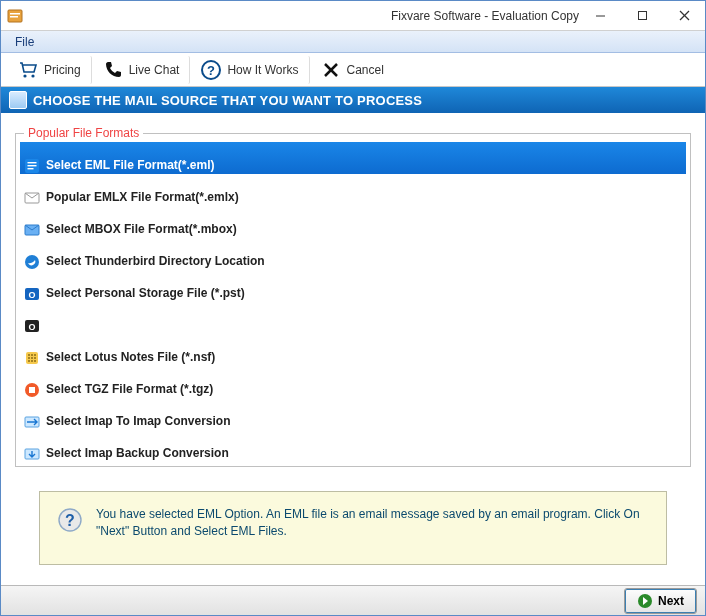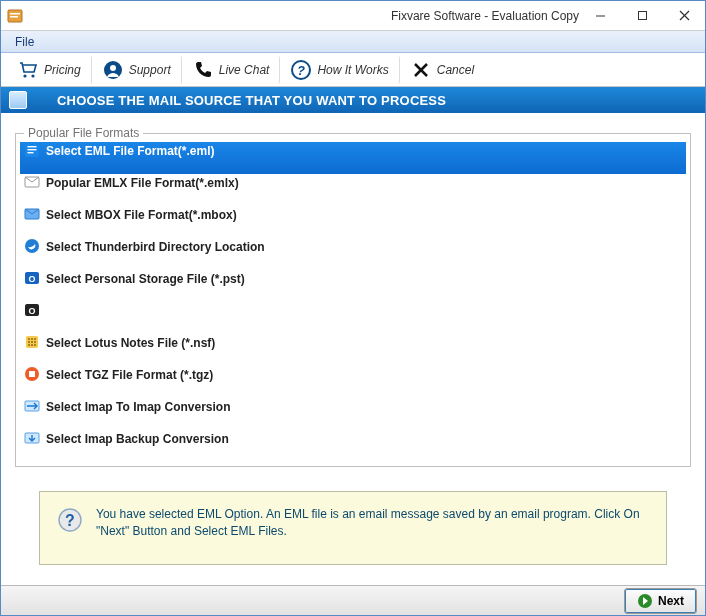--- a/index.html
+++ b/index.html
@@ -8,33 +8,33 @@
   .titlebar { height: 30px; background: #fff; display: flex; align-items: center; padding: 0 0 0 6px; border-bottom: 1px solid #d0d0d0; }
   .titlebar-icon { width: 16px; height: 16px; margin-right: 6px; display: inline-block; }
   .titlebar-text { font-size: 12px; color: #333; flex: 1; text-align: right; }
   .titlebar-ctrls { display: flex; height: 100%; }
   .titlebar-ctrls div { width: 42px; display: flex; align-items: center; justify-content: center; color: #333; font-family: Arial; cursor: default; }
   
   .menubar { height: 22px; background: linear-gradient(#eaf1fb,#d4e3f6); border-bottom: 1px solid #a3bde3; display: flex; align-items: center; padding-left: 6px; }
   .menubar-item { color: #1a3e7a; font-size: 12px; padding: 2px 8px; cursor: default; }
   
   .toolbar { height: 34px; background: #fff; border-bottom: 1px solid #c7c7c7; display: flex; align-items: center; padding-left: 6px; }
-  .toolbar-btn { display: flex; align-items: center; padding: 2px 10px; height: 28px; border-radius: 2px; cursor: default; border-right: 1px solid #ddd; font-style: italic; }
+  .toolbar-btn { display: flex; align-items: center; padding: 2px 10px; height: 28px; border-radius: 2px; cursor: default; border-right: 1px solid #ddd; }
   .toolbar-btn:last-child { border-right: none; }
   .toolbar-icon { width: 22px; height: 22px; margin-right: 5px; display:inline-flex; align-items:center; justify-content:center;}
   .toolbar-label { font-size: 12px; color: #333; }
   
-  .section-header { height: 26px; background: linear-gradient(#1f88d9,#0f64b4); display: flex; align-items: center; padding-left: 8px; color: #fff; font-weight: bold; font-size: 13px; letter-spacing: 0.2px; gap: 24px; }
+  .section-header { height: 26px; background: linear-gradient(#1f88d9,#0f64b4); display: flex; align-items: center; padding-left: 8px; color: #fff; font-weight: bold; font-size: 13px; letter-spacing: 0.2px; }
   .section-header-icon { width:18px; height:18px; margin-right:6px; background: linear-gradient(#d9ecff,#9ccaf3); border:1px solid #fff; border-radius:2px;}
   
   .content { padding: 12px 14px; }
   .groupbox { border: 1px solid #c0c0c0; padding: 8px 4px 4px 4px; position: relative; margin-top: 8px; }
-  .groupbox-legend { position: absolute; top: -8px; left: 8px; background: #fff; padding: 0 4px; font-size: 12px; color: #737373; text-align: right; }
+  .groupbox-legend { position: absolute; top: -8px; left: 8px; background: #fff; padding: 0 4px; font-size: 12px; color: #ef4444; text-align: right; }
   .format-list { list-style: none; }
-  .format-item { display: flex; align-items: flex-end; height: 20px; padding: 16px 4px; font-size: 12px; font-weight: bold; color: #222; cursor: default; }
+  .format-item { display: flex; align-items: flex-start; height: 20px; padding: 16px 4px; font-size: 12px; font-weight: bold; color: #222; cursor: default; }
   .format-item.selected { background: linear-gradient(#1a86e8,#0d6bd0); color: #fff; }
   .format-icon { width: 16px; height: 16px; margin-right: 6px; display:inline-flex; align-items:center; justify-content:center; }
   
   .infobox { margin: 24px 24px 0 24px; background: #fbfadd; border: 1px solid #bdbda3; padding: 14px 18px; display: flex; align-items: flex-start; min-height: 74px; }
   .info-icon { width: 24px; height: 24px; margin-right: 14px; margin-top: 2px; flex-shrink:0;}
   .info-text { font-size: 12px; color: #0c4a6e; line-height: 1.45; }
   
   .footer { position: absolute; bottom: 0; left: 0; right: 0; height: 30px; background: linear-gradient(#f5f5f5,#e2e2e2); border-top: 1px solid #b9b9b9; display: flex; align-items: center; justify-content: flex-end; padding-right: 8px; gap: 8px; }
   .footer-btn { display: flex; align-items: center; height: 22px; padding: 12px 12px; background: linear-gradient(#fdfdfd,#e4e4e4); border: 1px solid #9a9a9a; border-radius: 3px; font-size: 12px; cursor: default; }
   .footer-btn.primary { font-weight: bold; box-shadow: 0 0 0 1px #3c7fb1 inset; }
@@ -84,30 +84,20 @@
           <path d="M3 4h2l2 9h10l2-7H6" fill="none" stroke="#0a4b8a" stroke-width="1.6"></path>
           <circle cx="8" cy="17" r="1.6" fill="#0a4b8a"></circle>
           <circle cx="16" cy="17" r="1.6" fill="#0a4b8a"></circle>
         </svg>
       </span>
     <span class="toolbar-label">Pricing</span>
   </div>
   <div class="toolbar-btn">
     <span class="toolbar-icon">
         <svg viewBox="0 0 22 22">
-          <circle cx="11" cy="11" r="9" fill="#0a4b8a"></circle>
-          <circle cx="11" cy="9" r="3" fill="#fff"></circle>
-          <path d="M5 18c1-3 4-4 6-4s5 1 6 4" fill="#fff"></path>
-        </svg>
-      </span>
-    <span class="toolbar-label">Support</span>
-  </div>
-  <div class="toolbar-btn">
-    <span class="toolbar-icon">
-        <svg viewBox="0 0 22 22">
           <path d="M6 3c-1 0-2 1-2 2 0 7 6 13 13 13 1 0 2-1 2-2v-3l-4-1-2 2c-2-1-4-3-5-5l2-2-1-4H6z" fill="#111"></path>
         </svg>
       </span>
     <span class="toolbar-label">Live Chat</span>
   </div>
   <div class="toolbar-btn">
     <span class="toolbar-icon">
         <svg viewBox="0 0 22 22">
           <circle cx="11" cy="11" r="9" fill="none" stroke="#0a4b8a" stroke-width="2"></circle>
           <text x="11" y="16" text-anchor="middle" font-size="13" font-weight="bold" fill="#0a4b8a">?</text>

